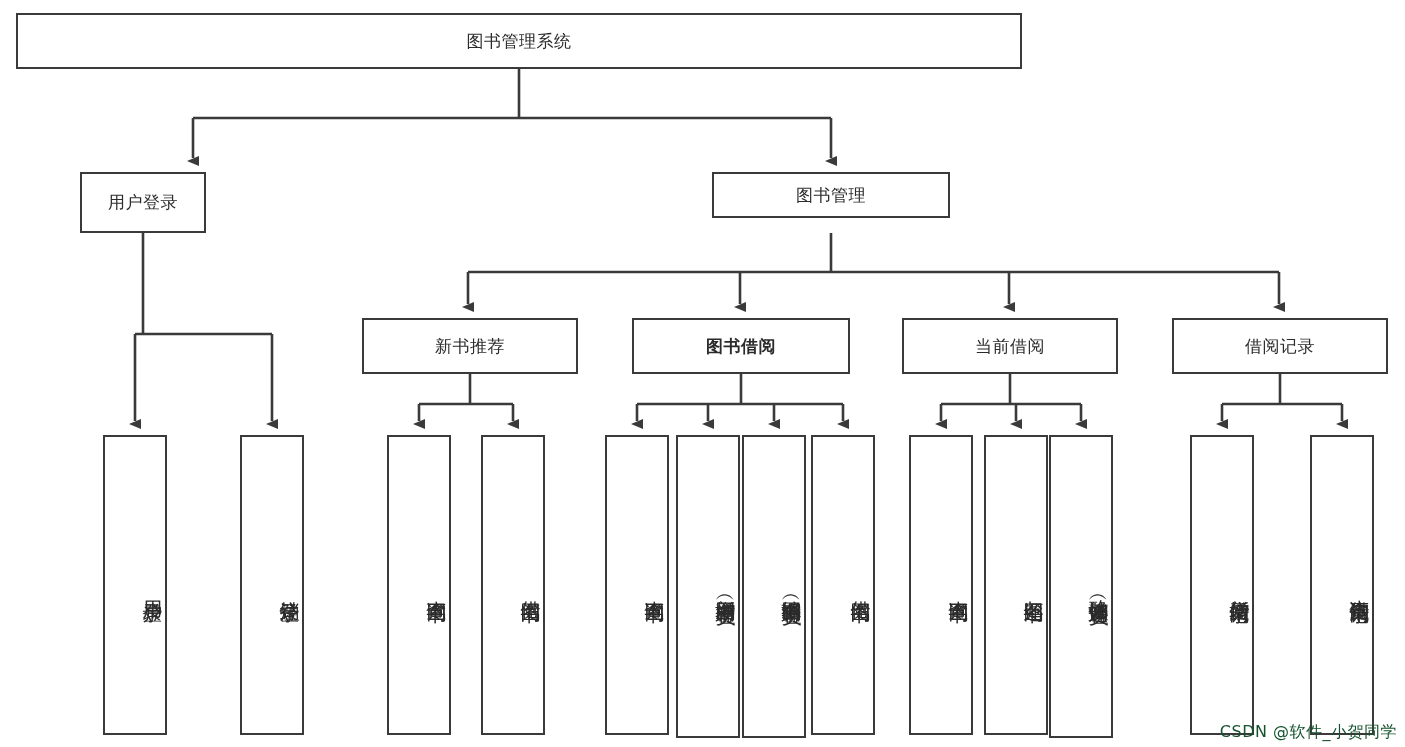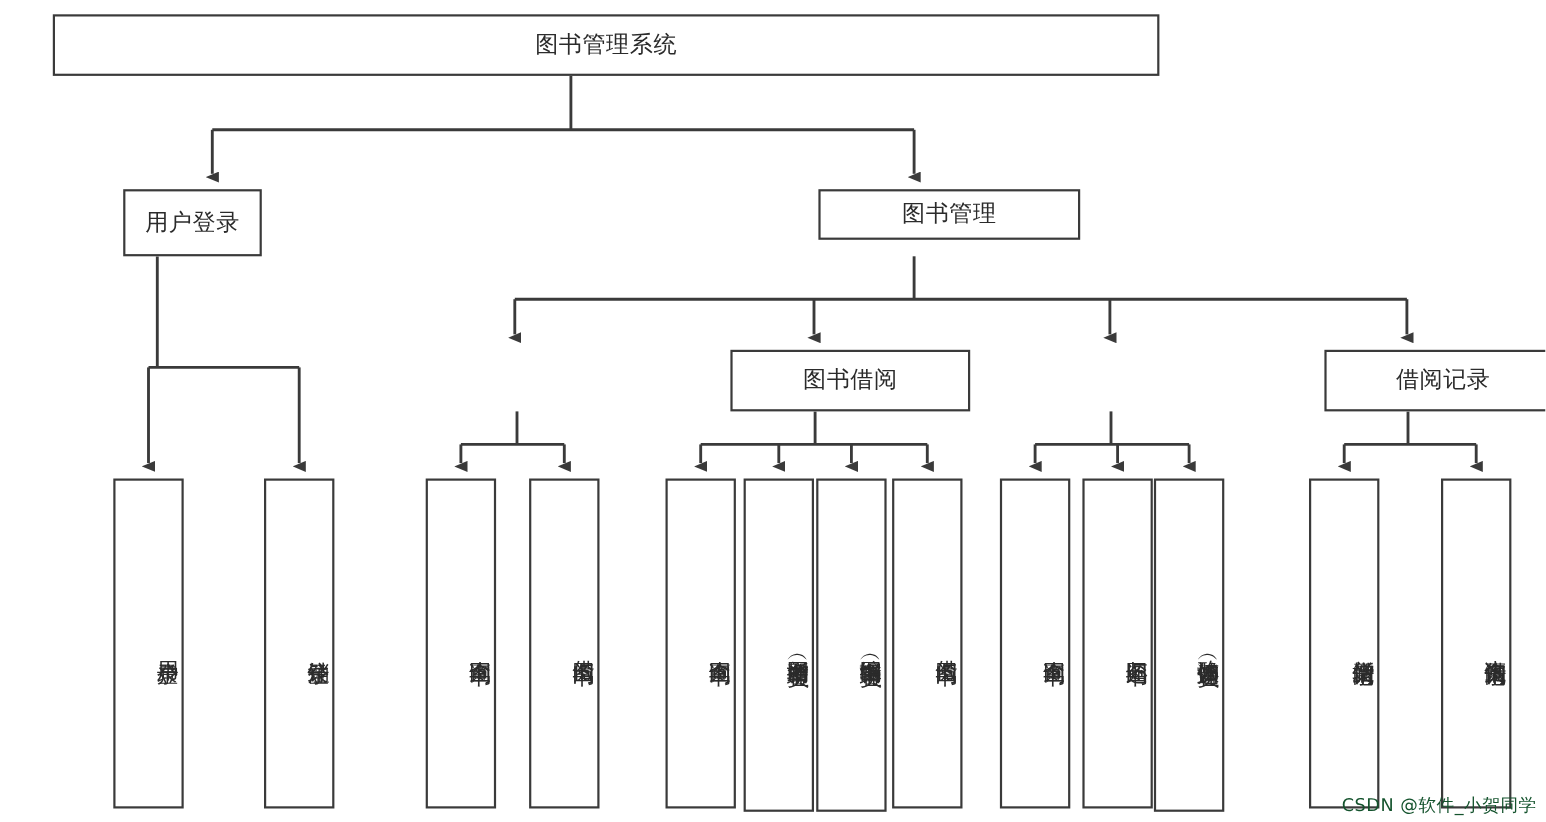--- a/index.html
+++ b/index.html
@@ -28,25 +28,24 @@
     position: absolute;
     box-sizing: border-box;
     background: #ffffff;
     border: 2px solid #3a3a3a;
     display: flex;
     align-items: center;
     justify-content: center;
     color: #2b2b2b;
   }
   .node-h {
-    font-size: 21px;
+    font-size: 17px;
     letter-spacing: 0.5px;
     line-height: 1.2;
     white-space: nowrap;
-    margin-left: 32px;
   }
   .node-v {
     font-size: 20px;
     line-height: 1.22;
     writing-mode: vertical-rl;
     text-orientation: upright;
     letter-spacing: 1px;
     padding-top: 4px;
     align-items: flex-start;
     justify-content: center;
@@ -121,21 +120,23 @@
       <path d="M1222,404 L1222,421" marker-end="url(#arrowhead)"></path>
       <path d="M1342,404 L1342,421" marker-end="url(#arrowhead)"></path>
     </g>
   </svg>
 
   <div class="node node-h" style="left: 16px; top: 13px; width: 1006px; height: 56px;">图书管理系统</div>
 
   <div class="node node-h" style="left: 80px; top: 172px; width: 126px; height: 61px;">用户登录</div>
   <div class="node node-h" style="left: 712px; top: 172px; width: 238px; height: 46px;">图书管理</div>
 
-  <div class="node node-h" style="left: 632px; top: 318px; width: 218px; height: 56px;">图书借阅</div>
+  <div class="node node-h" style="left: 362px; top: 318px; width: 216px; height: 56px;">新书推荐</div>
+  <div class="node node-h" style="left: 632px; top: 318px; width: 218px; height: 56px; font-weight: bold;">图书借阅</div>
+  <div class="node node-h" style="left: 902px; top: 318px; width: 216px; height: 56px;">当前借阅</div>
   <div class="node node-h" style="left: 1172px; top: 318px; width: 216px; height: 56px;">借阅记录</div>
 
   <div class="node node-v" style="left: 103px; top: 435px; width: 64px; height: 300px;">
     <span class="vlabel">用户登录</span>
   </div>
   <div class="node node-v" style="left: 240px; top: 435px; width: 64px; height: 300px;">
     <span class="vlabel">注销登录</span>
   </div>
   <div class="node node-v" style="left: 387px; top: 435px; width: 64px; height: 300px;">
     <span class="vlabel">查询图书</span>

